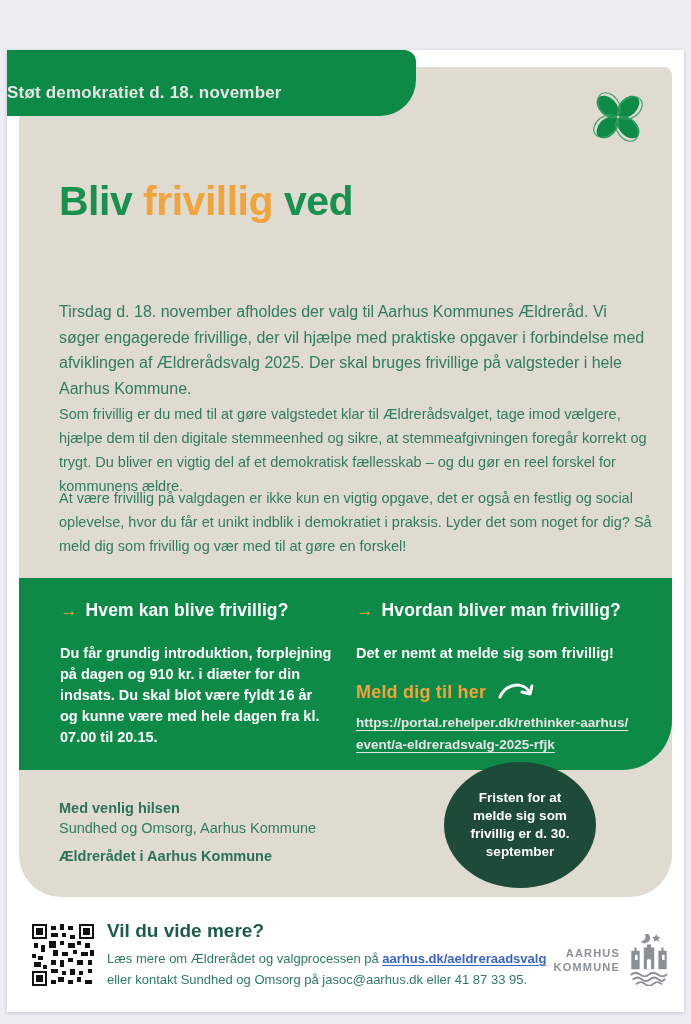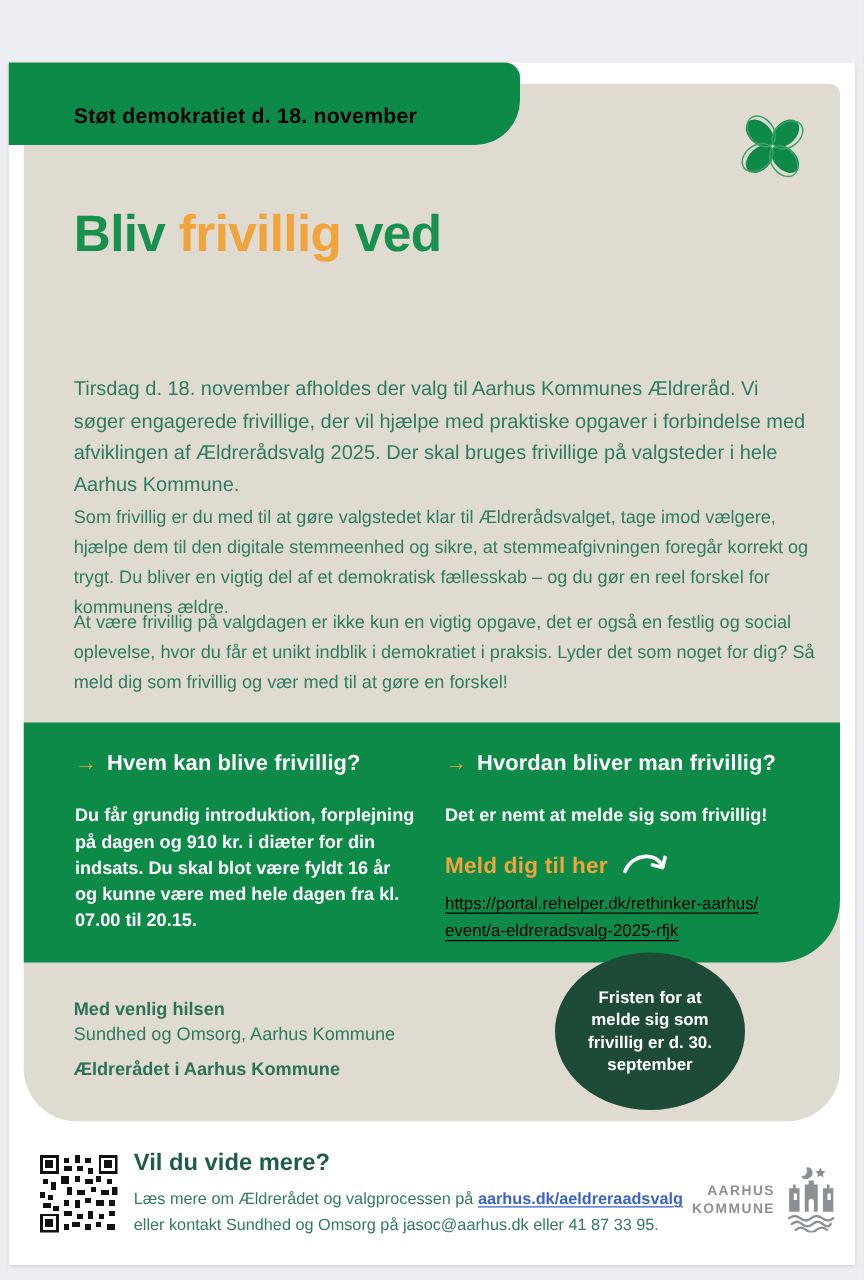--- a/index.html
+++ b/index.html
@@ -18,26 +18,25 @@
     background:#e0dbd1;
     border-radius:8px 8px 42px 42px;
   }
   .banner{
     position:absolute;left:0;top:0;width:409px;height:66px;
     background:#0e8a48;border-radius:0 12px 36px 0;
     display:flex;align-items:center;padding-top:20px;box-sizing:border-box;
     z-index:3;
   }
   .banner span{
-    color:#000000;font-weight:700;font-size:17px;letter-spacing:.2px;
-    padding-left:52px;
+    color:#e5e5e5;font-weight:700;font-size:17px;letter-spacing:.2px;
   }
   .clover{position:absolute;left:580px;top:38px;width:62px;height:58px;z-index:2;}
   .title{
-    position:absolute;left:52px;top:112px;width:580px;z-index:2;
+    position:absolute;left:52px;top:126px;width:580px;z-index:2;
     font-weight:700;font-size:41px;line-height:50px;color:#18914f;letter-spacing:-.5px;
   }
   .title .hl{color:#f1a33c;}
   .para{
     position:absolute;left:52px;color:#2f7b5f;z-index:2;
   }
   .intro{top:249px;width:592px;font-size:16px;line-height:25.5px;}
   .p2{top:352px;width:596px;font-size:14.5px;line-height:24px;}
   .p3{top:436px;width:596px;font-size:14.5px;line-height:24px;}
   .panel{
@@ -51,21 +50,21 @@
   .panel h3{
     margin:0 0 22px 0;font-size:17.5px;font-weight:700;color:#ffffff;letter-spacing:.1px;
   }
   .panel h3 .arr{color:#f1a33c;margin-right:8px;font-weight:700;}
   .panel .pbody{font-size:14.5px;font-weight:700;line-height:21px;color:#ffffff;}
   .cta-row{display:flex;align-items:flex-start;margin-top:18px;}
   .cta{font-size:18px;font-weight:700;color:#f1a33c;letter-spacing:.2px;}
   .curve-arrow{margin-left:10px;margin-top:-2px;}
   .signup-link{display:block;margin-top:6px;cursor:pointer;}
   .signup-link span{
-    display:block;color:#000000;font-weight:400;font-size:13.5px;line-height:22px;
+    display:block;color:#e5e5e5;font-weight:700;font-size:13.5px;line-height:22px;
     text-decoration:underline;text-underline-offset:3px;
   }
   .deadline{
     position:absolute;left:437px;top:712px;width:152px;height:126px;
     background:#1d4b38;border-radius:50%;z-index:4;
     display:flex;align-items:center;justify-content:center;text-align:center;
     color:#fff;
   }
   .deadline .txt{width:118px;font-size:13.5px;line-height:18px;font-weight:600;}
   .deadline .txt b{font-weight:800;}

